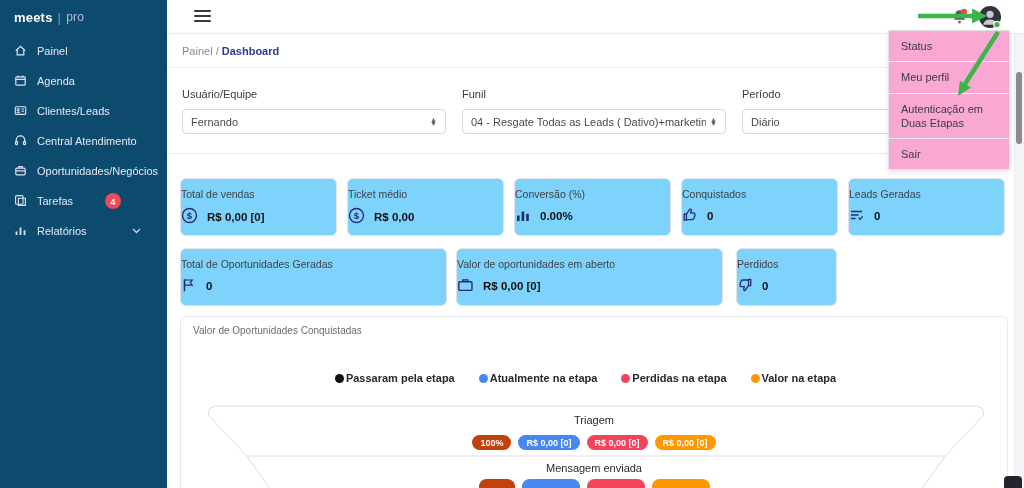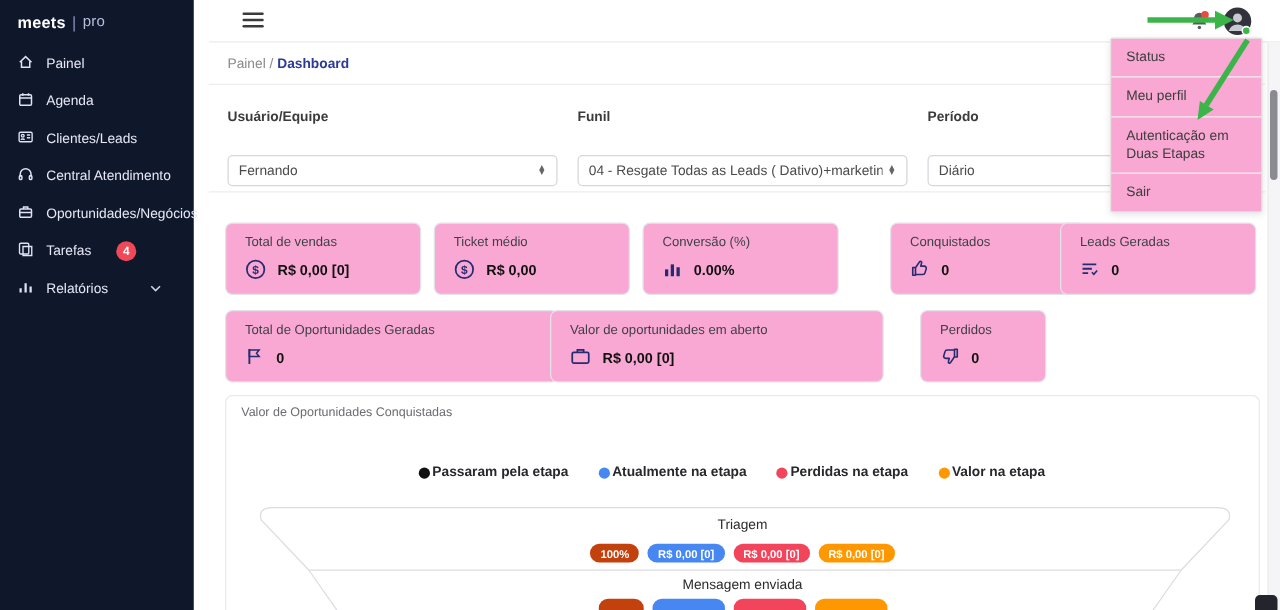--- a/index.html
+++ b/index.html
@@ -1,20 +1,20 @@
 <!DOCTYPE html>
 <html><head>
 <meta charset="utf-8">
 <style>
   *{margin:0;padding:0;box-sizing:border-box}
   html,body{width:1024px;height:488px;overflow:hidden;background:#fff;
     font-family:"Liberation Sans",sans-serif;position:relative}
 
   
-  .sidebar{position:absolute;left:0;top:0;width:155px;height:488px;background:#0f172a;z-index:20}
+  .sidebar{position:absolute;left:0;top:0;width:167px;height:488px;background:#0c4a6e;z-index:20}
   .logo{height:34px;display:flex;align-items:center;padding:0 14px;color:#fff;
     font-size:13px;font-weight:bold;letter-spacing:.2px}
   .logo .sep{color:#8a8fc0;font-weight:400;margin:0 5px}
   .logo .pro{color:#b9bdde;font-weight:400;font-size:12px}
   .nav{margin-top:2px}
   .nav-item{height:30px;display:flex;align-items:center;gap:10px;padding:0 14px;
     color:#e6e8f6;font-size:11px;cursor:pointer;white-space:nowrap}
   .badge-red{margin-left:auto;margin-right:32px;background:#ef4857;color:#fff;border-radius:50%;
     width:16px;height:16px;display:flex;align-items:center;justify-content:center;
     font-size:9.5px;font-weight:bold}
@@ -30,37 +30,37 @@
 
   
   .breadcrumb{position:absolute;left:182px;top:45px;font-size:11px;color:#8a8a8a;z-index:5}
   .breadcrumb .cur{color:#2b3a94;font-weight:bold}
   .hr1,.hr2{position:absolute;left:167px;right:12px;border-top:1px solid #ededed}
   .hr1{top:67px}.hr2{top:153px}
 
   
   .filter-group{position:absolute;top:88px;z-index:5}
   .fg1{left:182px}.fg2{left:462px}.fg3{left:742px}
-  .filter-label{font-size:11px;font-weight:bold;color:#3b3b3b;margin-bottom:24px}
+  .filter-label{font-size:11px;font-weight:normal;color:#3b3b3b;margin-bottom:9px}
   .select{width:264px;height:25px;border:1px solid #d6d6de;border-radius:4px;background:#fff;
     display:flex;align-items:center;padding:0 8px;font-size:11px;color:#4a4a4a;cursor:pointer}
   .select .txt{flex:1;white-space:nowrap;overflow:hidden}
   .select .arrows{display:flex;flex-direction:column;color:#666;line-height:.55;
     font-size:7px;margin-left:4px}
 
   
-  .card{position:absolute;background:#f9a8d4;border:1px solid #e2e2e9;border-radius:6px;
-    height:58px;padding:9px 15px;overflow:hidden}
+  .card{position:absolute;background:#7dd3fc;border:1px solid #e2e2e9;border-radius:6px;
+    height:58px;padding:9px 0;overflow:hidden}
   .card .t{font-size:10.5px;color:#3f3f46;white-space:nowrap}
   .card .v{display:flex;align-items:center;gap:9px;margin-top:7px;font-size:11.5px;
     font-weight:bold;color:#101010}
   .r1{top:178px;width:157px}
-  .c10{left:180px}.c11{left:347px}.c12{left:514px}.c13{left:712px}.c14{left:848px}
+  .c10{left:180px}.c11{left:347px}.c12{left:514px}.c13{left:681px}.c14{left:848px}
   .r2{top:248px}
-  .c20{left:180px;width:267px}.c21{left:440px;width:267px}.c22{left:736px;width:101px}
+  .c20{left:180px;width:267px}.c21{left:456px;width:267px}.c22{left:736px;width:101px}
 
   
   .chart-card{position:absolute;left:180px;top:316px;width:828px;height:400px;background:#fff;
     border:1px solid #e9e9ee;border-radius:6px;z-index:4}
   .chart-title{position:absolute;left:12px;top:8px;font-size:10px;color:#6b6b70}
   .legend{position:absolute;left:0;right:17px;top:55px;display:flex;justify-content:center;gap:24px}
   .legend-item{display:flex;align-items:center;font-size:11px;font-weight:bold;color:#28282c;cursor:pointer}
   .dot{width:9px;height:9px;border-radius:50%;margin-right:2px}
   .funnel-svg{position:absolute;left:15px;top:86px}
   .stage-label{position:absolute;left:0;right:0;text-align:center;font-size:11px;color:#2b2b2b}

